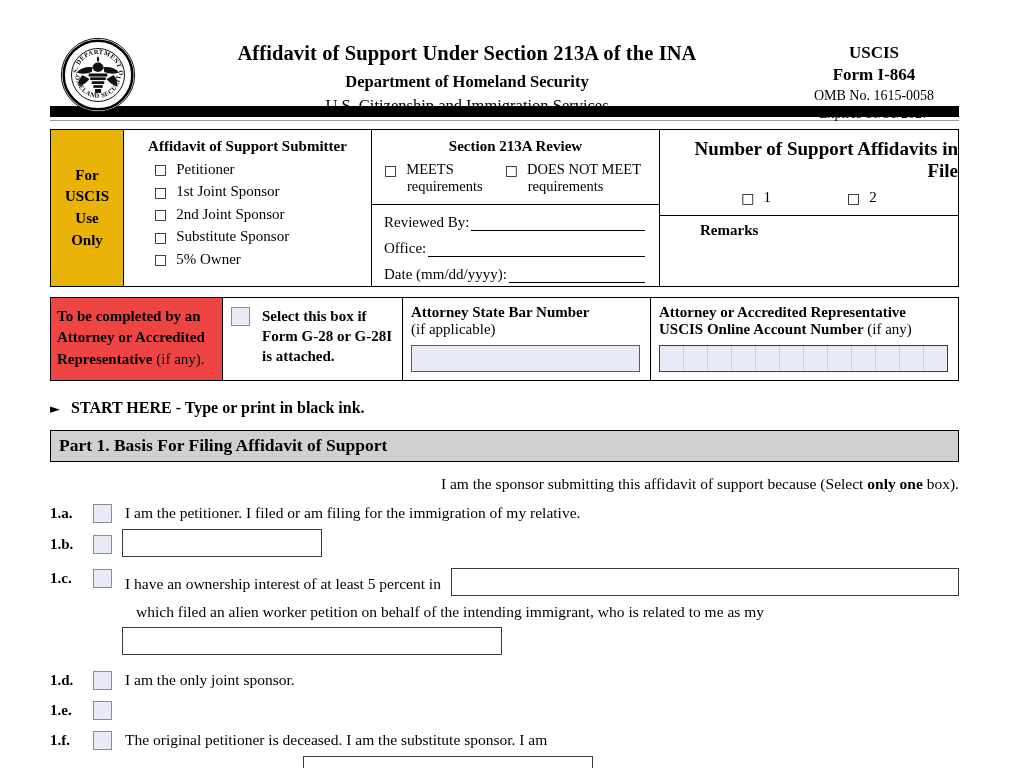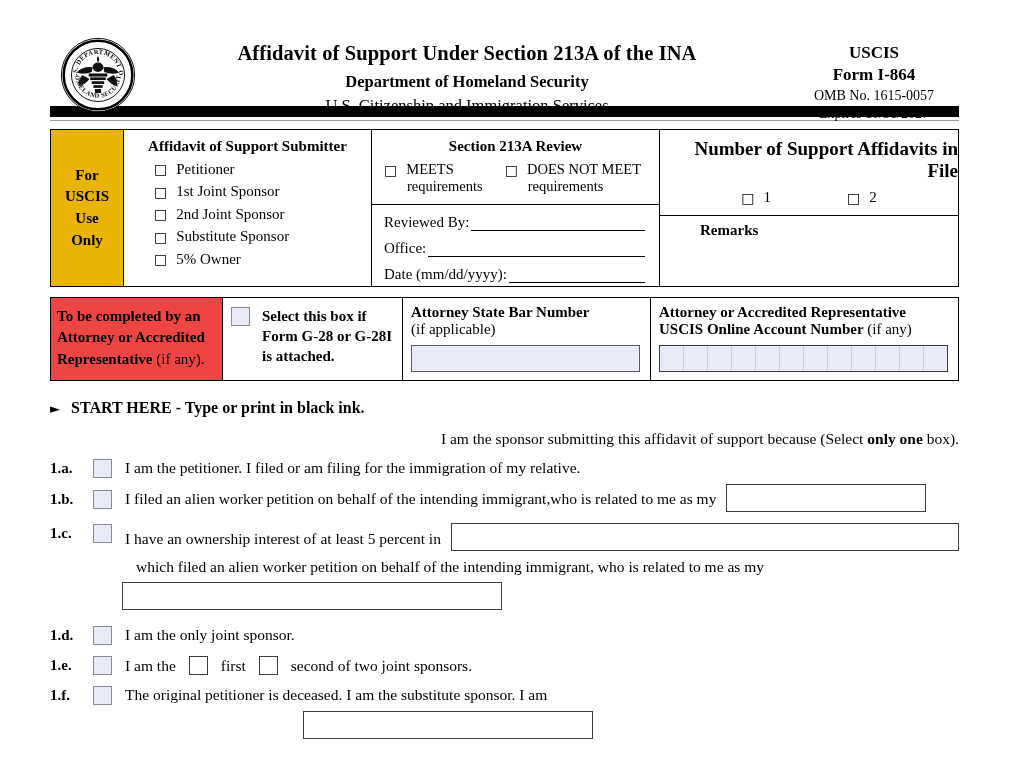--- a/index.html
+++ b/index.html
@@ -144,21 +144,21 @@
       </svg>
     </div>
     <div class="head-center">
       <div class="head-title">Affidavit of Support Under Section 213A of the INA</div>
       <div class="head-sub1">Department of Homeland Security</div>
       <div class="head-sub2">U.S. Citizenship and Immigration Services</div>
     </div>
     <div class="head-right">
       <div class="hr-uscis">USCIS</div>
       <div class="hr-form">Form I-864</div>
-      <div class="hr-omb">OMB No. 1615-0057</div>
+      <div class="hr-omb">OMB No. 1615-0058</div>
       <div class="hr-exp">Expires 10/31/2027</div>
     </div>
   </div>
 
   <div class="blackbar"></div>
   <div class="thinline"></div>
 
   <div class="uscis-table">
 
     <div class="u-left">
@@ -279,35 +279,35 @@
           <i></i>
       </div>
     </div>
   </div>
 
   <div class="start">
     <span class="tri">►</span>
     <span>START HERE - Type or print in black ink.</span>
   </div>
 
+  <div class="part-bar">Part 1.  Basis For Filing Affidavit of Support</div>
 
   <div class="intro">
     <span>I am the sponsor submitting this affidavit of support because (Select </span><b>only one</b><span> box).</span>
   </div>
 
   <div class="item">
     <div class="num">1.a.</div>
     <div class="cb2"></div>
     <div class="itxt">I am the petitioner.  I filed or am filing for the immigration of my relative.</div>
   </div>
 
   <div class="item" style="margin-top:12px;">
     <div class="num">1.b.</div>
     <div class="cb2"></div>
-    <div class="itxt">I filed an alien worker petition on behalf of the intending immigrant,who is related to me as my</div>
     <div class="box-lg" style="width:200px;margin-left:10px;margin-top:-6px;"></div>
   </div>
 
   <div class="item" style="margin-top:12px;">
     <div class="num">1.c.</div>
     <div class="cb2"></div>
     <div class="itxt" style="padding-top:6px;">I have an ownership interest of at least 5 percent in</div>
     <div class="box-lg" style="flex:1 1 auto;margin-left:10px;margin-top:-1px;"></div>
   </div>
   <div class="sub-line">which filed an alien worker petition on behalf of the intending immigrant, who is related to me as my</div>
@@ -315,31 +315,20 @@
 
   <div class="item" style="margin-top:16px;">
     <div class="num">1.d.</div>
     <div class="cb2"></div>
     <div class="itxt">I am the only joint sponsor.</div>
   </div>
 
   <div class="item" style="margin-top:11px;">
     <div class="num">1.e.</div>
     <div class="cb2"></div>
-    <div class="inline-cbs">
-      <span>I am the</span>
-      <span class="gap"></span>
-      <span class="cbw"></span>
-      <span class="gap"></span>
-      <span>first</span>
-      <span class="gap"></span>
-      <span class="cbw"></span>
-      <span class="gap"></span>
-      <span>second of two joint sponsors.</span>
-    </div>
   </div>
 
   <div class="item" style="margin-top:11px;">
     <div class="num">1.f.</div>
     <div class="cb2"></div>
     <div class="itxt">The original petitioner is deceased.  I am the substitute sponsor.  I am</div>
   </div>
   <div class="box-lg" style="width:290px;margin-left:253px;margin-top:6px;"></div>
 
 </div>

